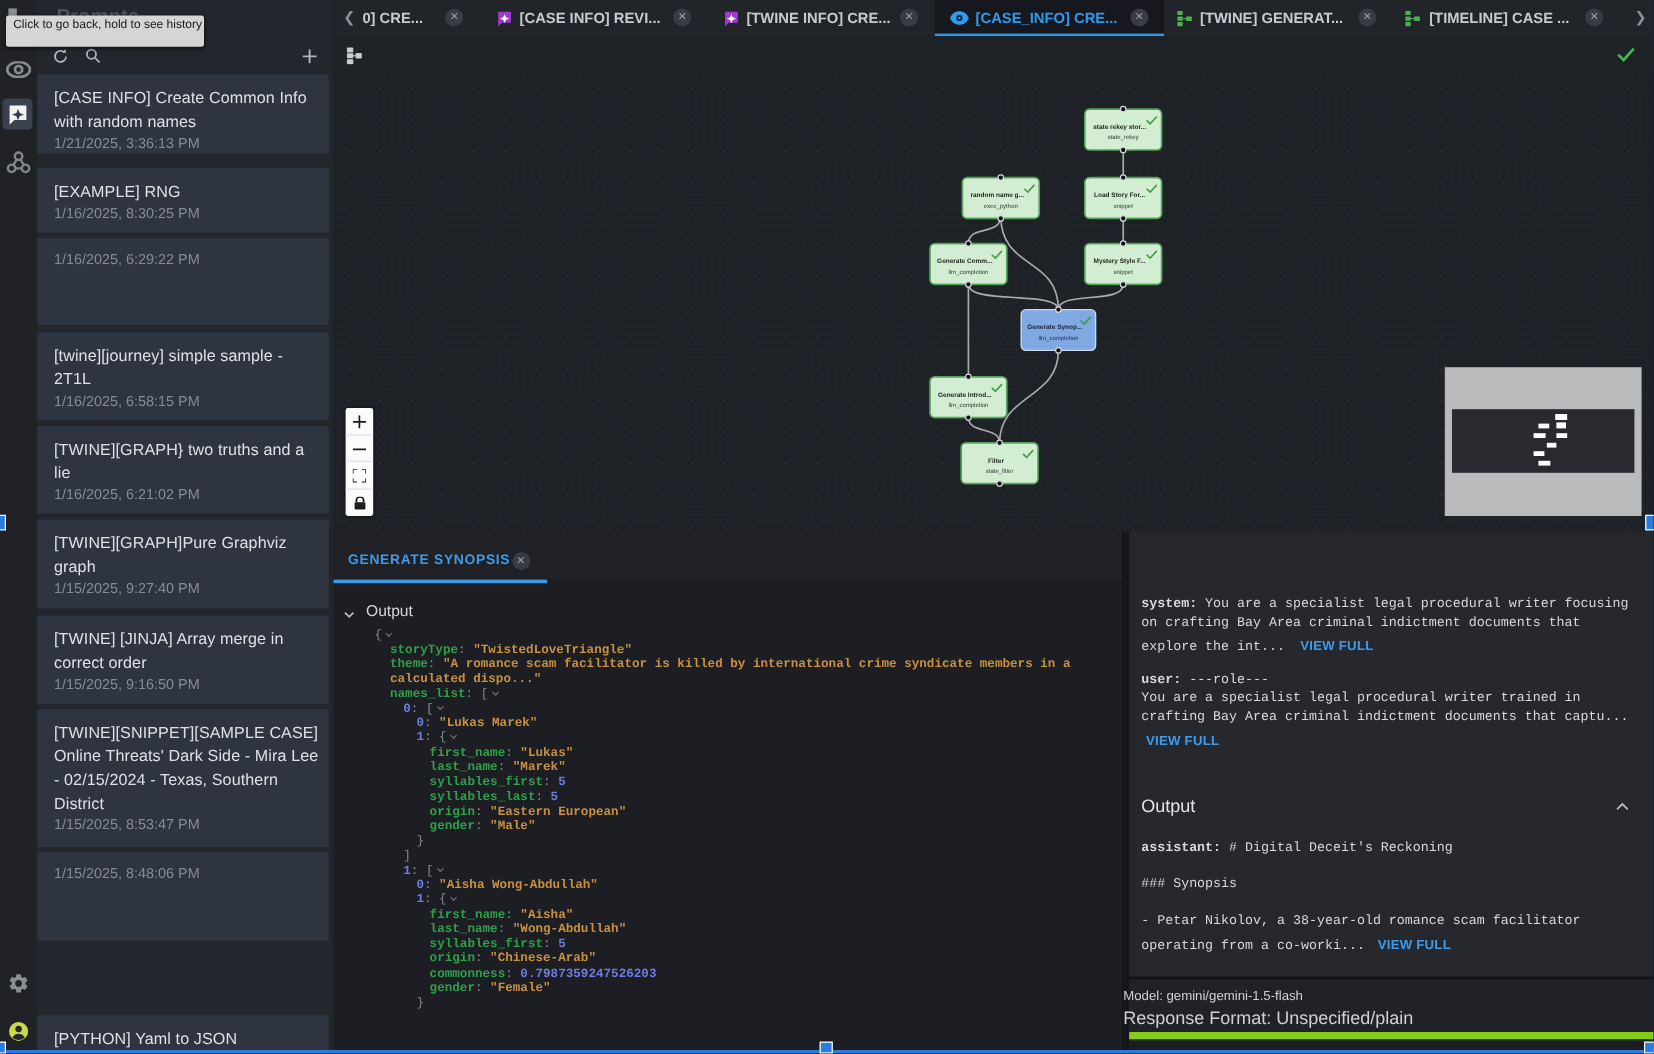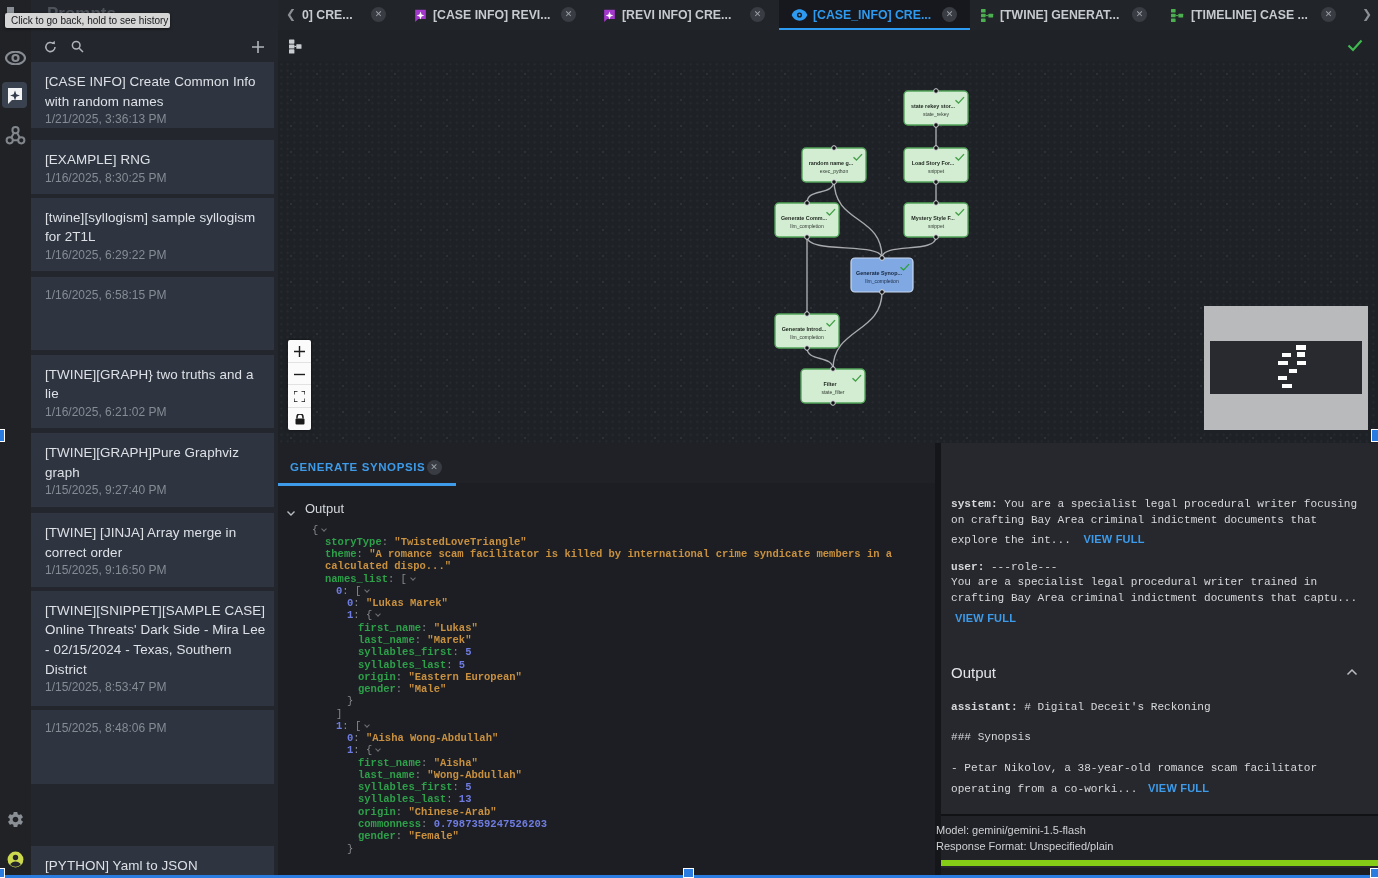--- a/index.html
+++ b/index.html
@@ -81,21 +81,21 @@
       </svg>
     <svg class="abs" style="left:6px;top:810px" width="19" height="19" viewBox="0 0 24 24">
         <path fill="#8a8f96" d="M19.14 12.94c.04-.3.06-.61.06-.94 0-.32-.02-.64-.07-.94l2.03-1.58a.49.49 0 0 0 .12-.61l-1.92-3.32a.49.49 0 0 0-.59-.22l-2.39.96c-.5-.38-1.03-.7-1.62-.94l-.36-2.54a.484.484 0 0 0-.48-.41h-3.84c-.24 0-.43.17-.47.41l-.36 2.54c-.59.24-1.13.57-1.62.94l-2.39-.96c-.22-.08-.47 0-.59.22L2.74 8.87c-.12.21-.08.47.12.61l2.03 1.58c-.05.3-.09.63-.09.94s.02.64.07.94l-2.03 1.58a.49.49 0 0 0-.12.61l1.92 3.32c.12.22.37.29.59.22l2.39-.96c.5.38 1.03.7 1.62.94l.36 2.54c.05.24.24.41.48.41h3.84c.24 0 .44-.17.47-.41l.36-2.54c.59-.24 1.13-.56 1.62-.94l2.39.96c.22.08.47 0 .59-.22l1.92-3.32a.49.49 0 0 0-.12-.61l-2.01-1.58zM12 15.6c-1.98 0-3.6-1.62-3.6-3.6s1.62-3.6 3.6-3.6 3.6 1.62 3.6 3.6-1.62 3.6-3.6 3.6z"></path>
       </svg>
     <svg class="abs" style="left:6px;top:850px" width="19" height="19" viewBox="0 0 24 24">
         <circle cx="12" cy="12" r="10" fill="#ccd94e"></circle>
         <circle cx="12" cy="9.5" r="3.4" fill="#24262b"></circle>
         <path d="M5.5 18.6c1.2-2.6 3.8-4 6.5-4s5.3 1.4 6.5 4a10 10 0 0 1-13 0z" fill="#24262b"></path>
       </svg>
   </div>
-  <div class="abs" style="left:5px;top:13px;width:165px;height:15px;background:#d5d5d5;border-radius:2px;box-shadow:0 1px 3px rgba(0,0,0,.5);z-index:50">
+  <div class="abs" style="left:5px;top:13px;width:165px;height:26px;background:#d5d5d5;border-radius:2px;box-shadow:0 1px 3px rgba(0,0,0,.5);z-index:50">
     <div style="font-size:10px;color:#17181c;padding:1.8px 0 0 6px;white-space:nowrap">Click to go back, hold to see history</div>
   </div>
   <div id="pp" class="abs">
     <div class="hdr">Prompts</div>
     <svg class="abs" style="left:13px;top:40px" width="13" height="14" viewBox="0 0 13 14">
         <path d="M11 7a4.6 4.6 0 1 1-1.4-3.3" fill="none" stroke="#b0b4ba" stroke-width="1.5"></path>
         <path d="M10.6 0.8 L11 4.2 L7.6 3.6 Z" fill="#b0b4ba"></path>
       </svg>
     <svg class="abs" style="left:40px;top:40px" width="13" height="13" viewBox="0 0 13 13">
         <circle cx="5.2" cy="5.2" r="3.8" fill="none" stroke="#b0b4ba" stroke-width="1.5"></circle>
@@ -106,24 +106,24 @@
       </svg>
     <div class="card" style="top:62px;height:66px">
         <div class="t">[CASE INFO] Create Common Info<br>with random names</div>
         <div class="d">1/21/2025, 3:36:13 PM</div>
       </div>
     <div class="card" style="top:140px;height:53.5px">
         <div class="t">[EXAMPLE] RNG</div>
         <div class="d">1/16/2025, 8:30:25 PM</div>
       </div>
     <div class="card" style="top:197.5px;height:73.5px">
-        <div class="t">[twine][syllogism] sample syllogism<br>for 2T1L</div>
         <div class="d">1/16/2025, 6:29:22 PM</div>
       </div>
     <div class="card" style="top:276.5px;height:73.5px">
+        <div class="t">[twine][journey] simple sample -<br>2T1L</div>
         <div class="d">1/16/2025, 6:58:15 PM</div>
       </div>
     <div class="card" style="top:354.5px;height:73.5px">
         <div class="t">[TWINE][GRAPH} two truths and a<br>lie</div>
         <div class="d">1/16/2025, 6:21:02 PM</div>
       </div>
     <div class="card" style="top:433px;height:73.5px">
         <div class="t">[TWINE][GRAPH]Pure Graphviz<br>graph</div>
         <div class="d">1/15/2025, 9:27:40 PM</div>
       </div>
@@ -150,21 +150,21 @@
     <svg class="abs bub" style="left:136px;top:8.5px" width="13" height="13" viewBox="0 0 16 17">
         <path d="M1 1 h14 v12 h-10 l-4 4 z" fill="#a238cc"></path>
         <path d="M8 3.4 L9.4 7.1 L13.1 8.5 L9.4 9.9 L8 13.6 L6.6 9.9 L2.9 8.5 L6.6 7.1 Z" fill="#fff"></path>
       </svg>
     <div class="tabtxt" style="left:155px">[CASE INFO] REVI...</div>
     <div class="closec" style="left:283px"></div>
     <svg class="abs bub" style="left:325px;top:8.5px" width="13" height="13" viewBox="0 0 16 17">
         <path d="M1 1 h14 v12 h-10 l-4 4 z" fill="#a238cc"></path>
         <path d="M8 3.4 L9.4 7.1 L13.1 8.5 L9.4 9.9 L8 13.6 L6.6 9.9 L2.9 8.5 L6.6 7.1 Z" fill="#fff"></path>
       </svg>
-    <div class="tabtxt" style="left:344px">[REVI INFO] CRE...</div>
+    <div class="tabtxt" style="left:344px">[TWINE INFO] CRE...</div>
     <div class="closec" style="left:472px"></div>
     <svg class="abs" style="left:513px;top:9px" width="17" height="12" viewBox="0 0 24 16">
         <path d="M12 0C7 0 2.7 3.1 1 8c1.7 4.9 6 8 11 8s9.3-3.1 11-8c-1.7-4.9-6-8-11-8z" fill="#2e9bf0"></path>
         <circle cx="12" cy="8" r="3.6" fill="#16181d"></circle>
         <circle cx="12" cy="8" r="1.6" fill="#2e9bf0"></circle>
       </svg>
     <div class="tabtxt" style="left:535px;color:#2e9bf0">[CASE_INFO] CRE...</div>
     <div class="closec" style="left:664px"></div>
     <svg class="abs sch" style="left:703px;top:9px" width="13" height="13" viewBox="0 0 13 13">
         <g fill="#4caf50">
@@ -332,21 +332,20 @@
       <div style="padding-left:80px"><span class="jk">origin</span><span class="jp2">: </span><span class="js">"Eastern European"</span></div>
       <div style="padding-left:80px"><span class="jk">gender</span><span class="jp2">: </span><span class="js">"Male"</span></div>
       <div class="jp2" style="padding-left:69px">}</div>
       <div class="jp2" style="padding-left:58px">]</div>
       <div style="padding-left:58px"><span class="jidx">1</span><span class="jp2">: [</span><i class="vch"></i></div>
       <div style="padding-left:69px"><span class="jidx">0</span><span class="jp2">: </span><span class="js">"Aisha Wong-Abdullah"</span></div>
       <div style="padding-left:69px"><span class="jidx">1</span><span class="jp2">: {</span><i class="vch"></i></div>
       <div style="padding-left:80px"><span class="jk">first_name</span><span class="jp2">: </span><span class="js">"Aisha"</span></div>
       <div style="padding-left:80px"><span class="jk">last_name</span><span class="jp2">: </span><span class="js">"Wong-Abdullah"</span></div>
       <div style="padding-left:80px"><span class="jk">syllables_first</span><span class="jp2">: </span><span class="jn">5</span></div>
-      <div style="padding-left:80px"><span class="jk">syllables_last</span><span class="jp2">: </span><span class="jn">13</span></div>
       <div style="padding-left:80px"><span class="jk">origin</span><span class="jp2">: </span><span class="js">"Chinese-Arab"</span></div>
       <div style="padding-left:80px"><span class="jk">commonness</span><span class="jp2">: </span><span class="jn">0.7987359247526203</span></div>
       <div style="padding-left:80px"><span class="jk">gender</span><span class="jp2">: </span><span class="js">"Female"</span></div>
       <div class="jp2" style="padding-left:69px">}</div>
     </div>
   </div>
   <div class="abs" style="left:935px;top:443px;width:6px;height:432px;background:#141619"></div>
   <div id="rp" class="abs">
     <div class="m" style="left:10px;top:55.1px"><b>system:</b> You are a specialist legal procedural writer focusing</div>
     <div class="m" style="left:10px;top:70.7px">on crafting Bay Area criminal indictment documents that</div>
@@ -358,21 +357,21 @@
     <div class="abs" style="left:10px;top:221px;font-size:15px;color:#e2e4e8">Output</div>
     <svg class="abs" style="left:405px;top:225px" width="12" height="8" viewBox="0 0 12 8">
         <path d="M1.5 6.5 L6 2 L10.5 6.5" fill="none" stroke="#b9bcc1" stroke-width="1.5"></path>
       </svg>
     <div class="m" style="left:10px;top:257.7px"><b>assistant:</b> # Digital Deceit's Reckoning</div>
     <div class="m" style="left:10px;top:288.1px">### Synopsis</div>
     <div class="m" style="left:10px;top:319.3px">- Petar Nikolov, a 38-year-old romance scam facilitator</div>
     <div class="m" style="left:10px;top:338.9px">operating from a co-worki... <span class="vf" style="margin-left:4px">VIEW FULL</span></div>
     <div class="abs" style="left:0;top:371px;width:437px;height:52px;background:#202227;border-top:2px solid #101214;border-bottom:6px solid #84cc16">
       <div style="position:absolute;left:-5px;top:8px;font-size:11px;color:#cfd1d4">Model: gemini/gemini-1.5-flash</div>
-      <div style="position:absolute;left:-5px;top:24px;font-size:11px;color:#cfd1d4">Response Format: Unspecified/plain</div>
+      <div style="position:absolute;left:-5px;top:24px;font-size:15px;color:#cfd1d4">Response Format: Unspecified/plain</div>
     </div>
     <div class="abs" style="left:0;top:425px;width:437px;height:7px;background:#1b1d21"></div>
   </div>
   <div id="blueline" class="abs"></div>
   <div class="bhandle" style="left:-5px;top:429px;width:10px;height:13px"></div>
   <div class="bhandle" style="left:1371px;top:429px;width:10px;height:13px"></div>
   <div class="bhandle" style="left:683px;top:868px;width:11px;height:10px"></div>
   <div class="bhandle" style="left:-4px;top:868px;width:9px;height:10px"></div>
   <div class="bhandle" style="left:1370px;top:868px;width:9px;height:10px"></div>
 </div>

